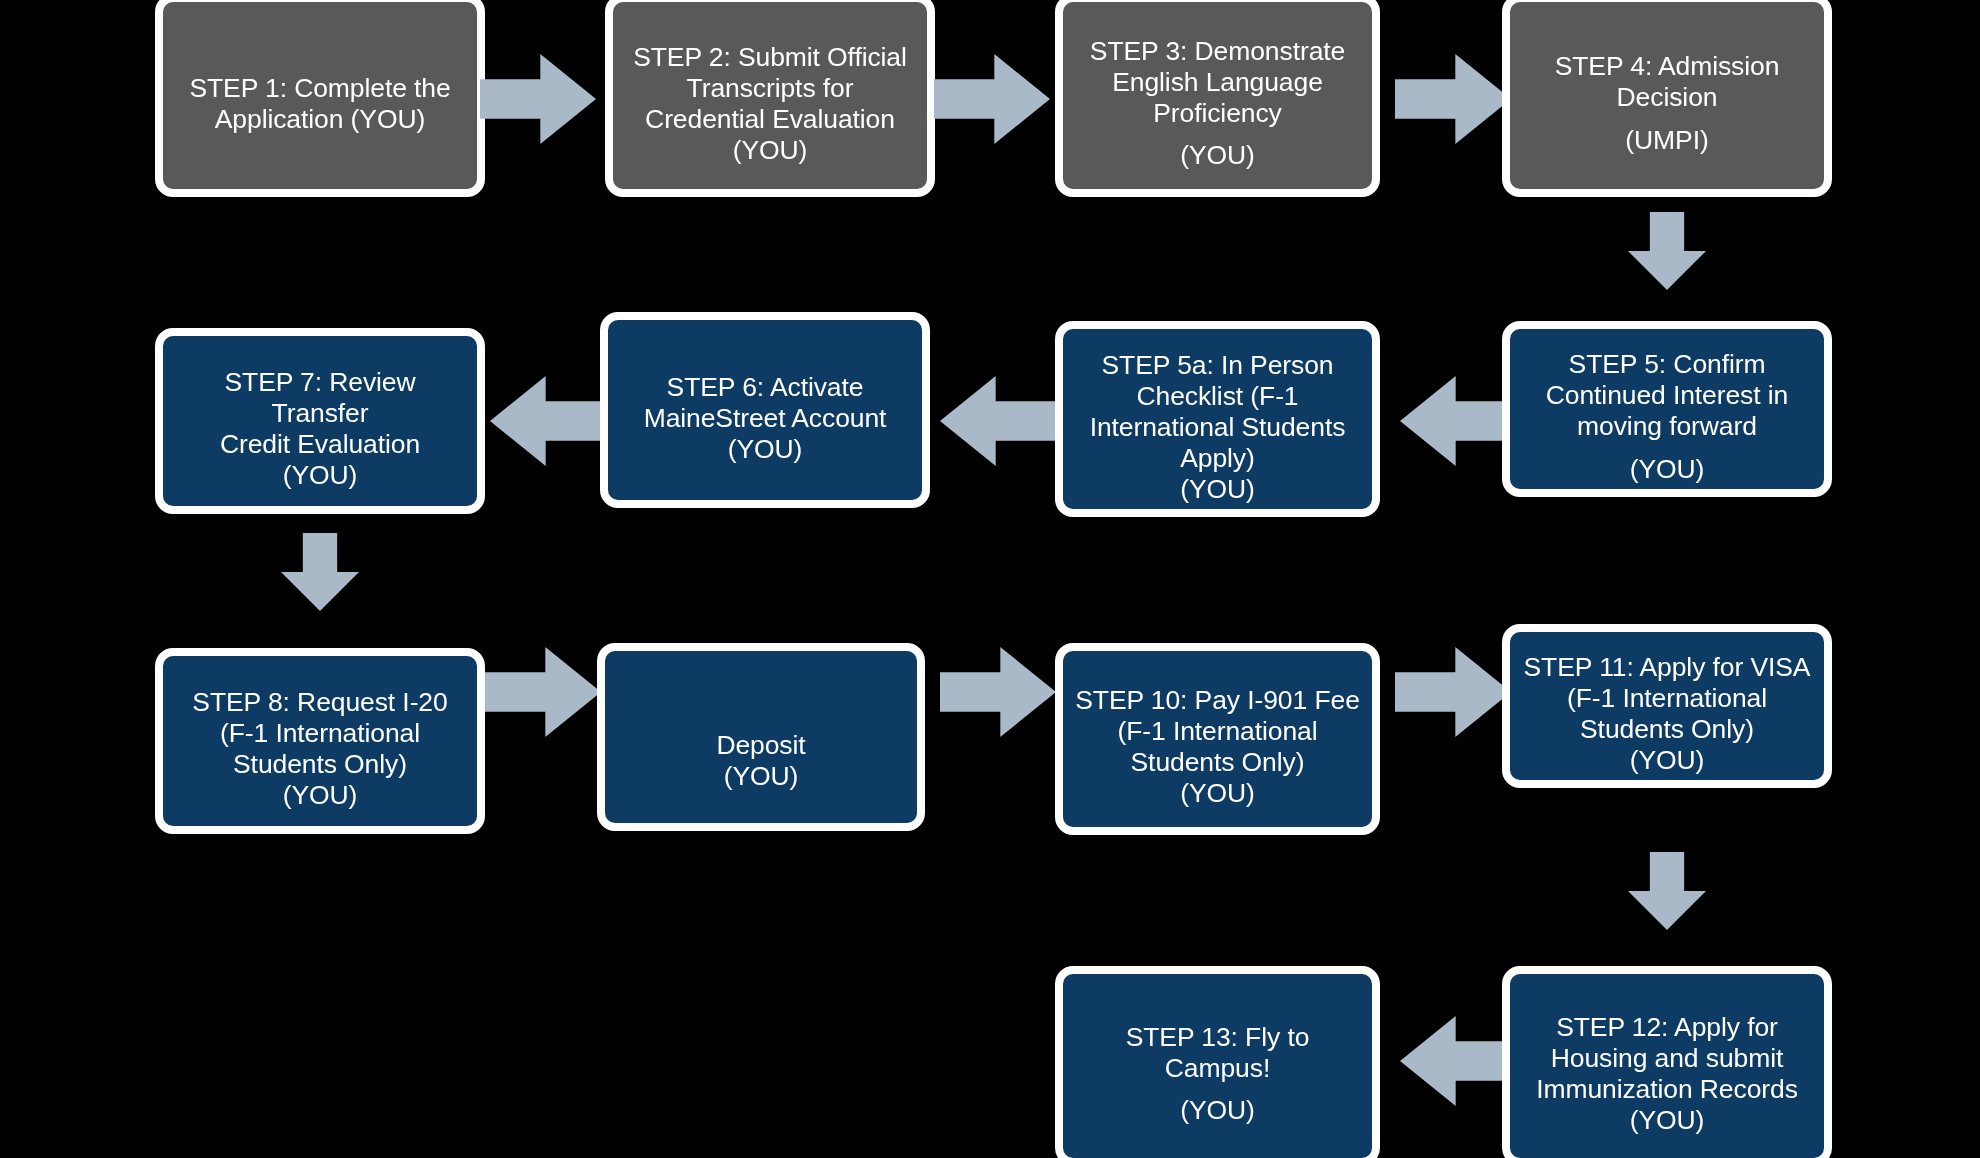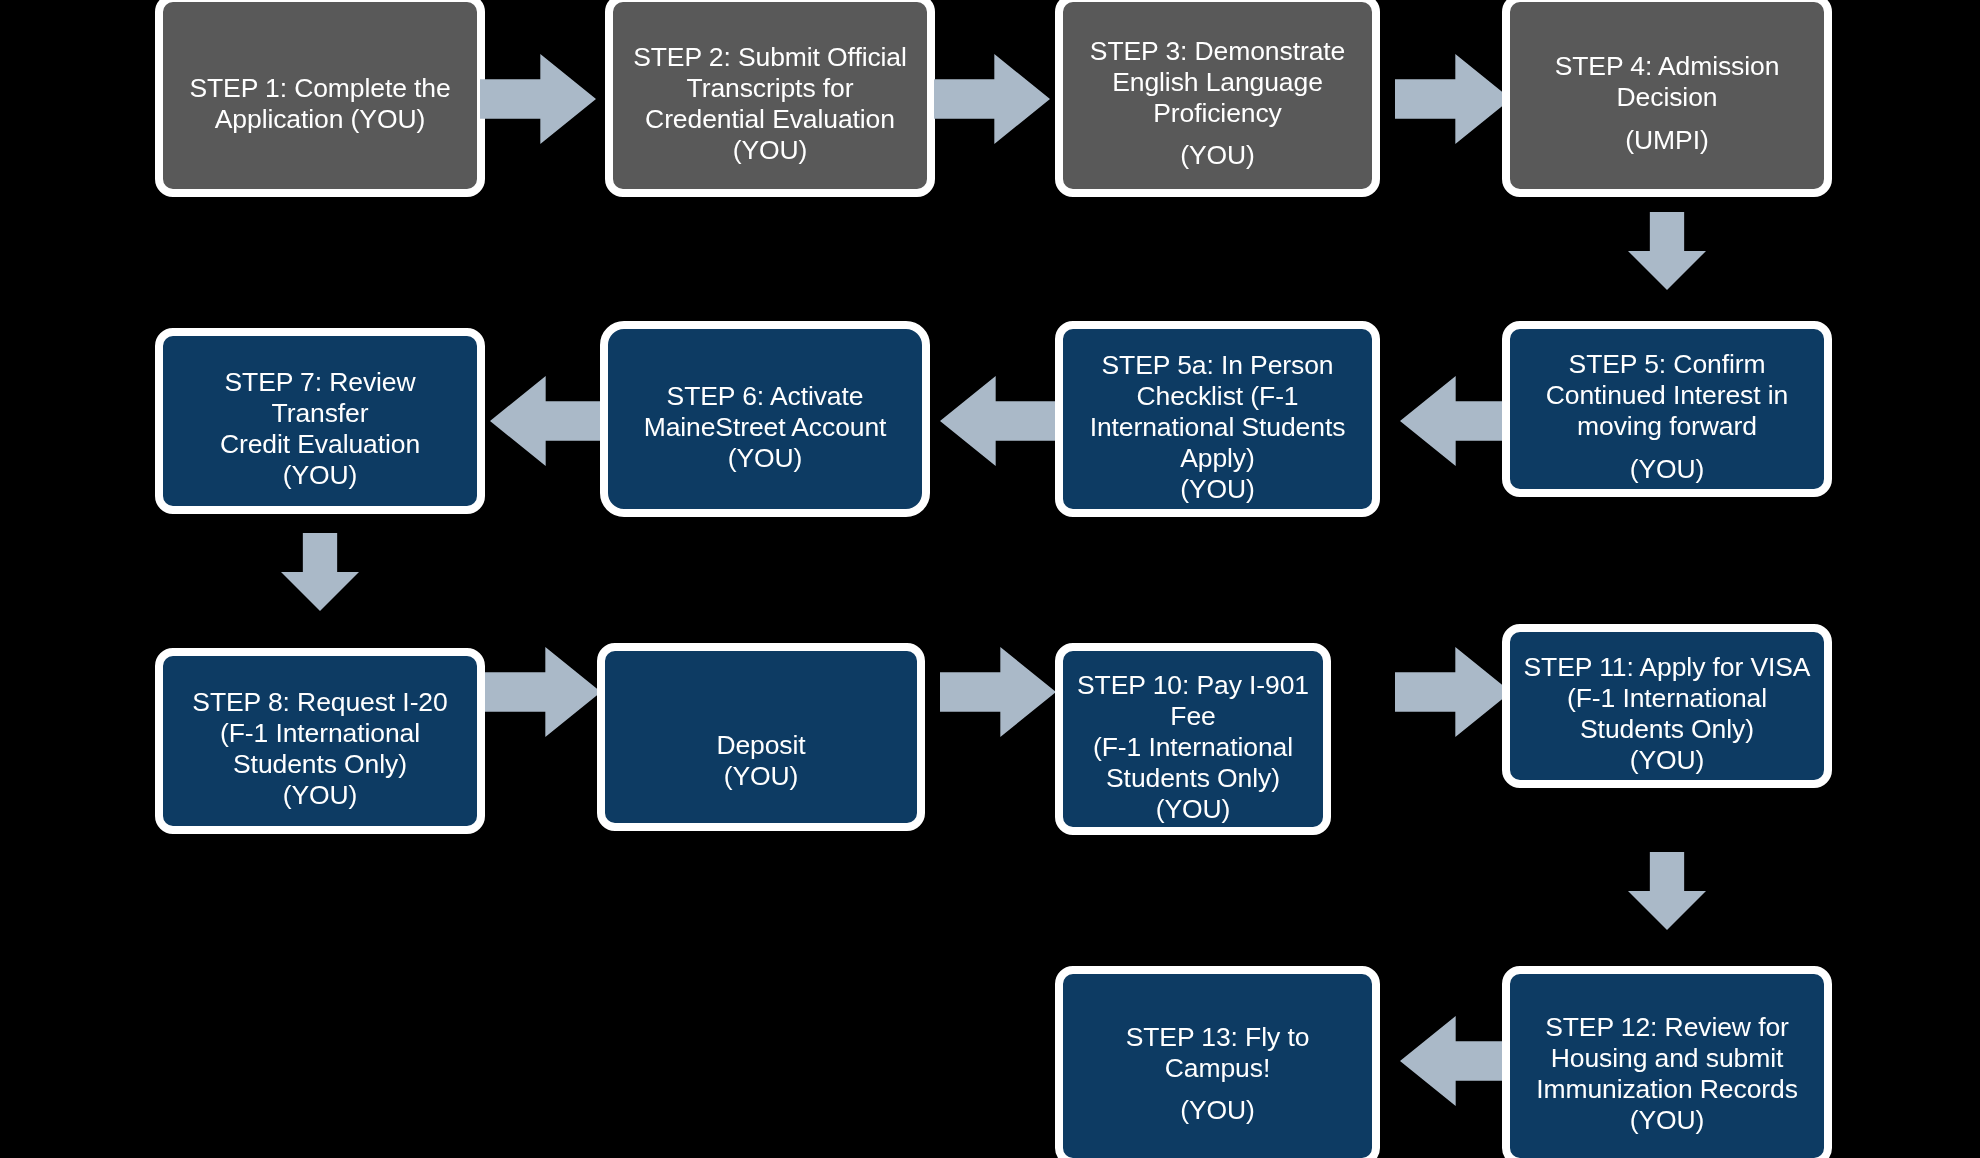--- a/index.html
+++ b/index.html
@@ -89,21 +89,21 @@
   </div>
 
   <div class="arrow down" style="left:1628px; top:212px; width:78px; height:78px;"></div>
 
   <div class="node navy" style="left:155px; top:328px; width:330px; height:186px;">
     <span class="txt"><span>STEP 7: Review Transfer</span><br><span>Credit Evaluation</span><br><span>(YOU)</span></span>
   </div>
 
   <div class="arrow left" style="left:490px; top:376px; width:116px; height:90px;"></div>
 
-  <div class="node navy" style="left:600px; top:321px; width:330px; height:196px;border-radius:24px;">
+  <div class="node navy" style="left:600px; top:312px; width:330px; height:196px;">
     <span class="txt"><span>STEP 6: Activate</span><br><span>MaineStreet Account</span><br><span>(YOU)</span></span>
   </div>
 
   <div class="arrow left" style="left:940px; top:376px; width:116px; height:90px;"></div>
 
   <div class="node navy" style="left:1055px; top:321px; width:325px; height:196px;">
     <span class="txt"><span>STEP 5a: In Person</span><br><span>Checklist (F-1</span><br><span>International Students</span><br><span>Apply)</span><br><span>(YOU)</span></span>
   </div>
 
   <div class="arrow left" style="left:1400px; top:376px; width:116px; height:90px;"></div>
@@ -119,35 +119,35 @@
   </div>
 
   <div class="arrow right" style="left:485px; top:647px; width:116px; height:90px;"></div>
 
   <div class="node navy" style="left:597px; top:643px; width:328px; height:188px;">
     <span class="txt"><br><span>Deposit</span><br><span>(YOU)</span></span>
   </div>
 
   <div class="arrow right" style="left:940px; top:647px; width:116px; height:90px;"></div>
 
-  <div class="node navy" style="left:1055px; top:643px; width:276px; height:192px;">
+  <div class="node navy" style="left:1055px; top:643px; width:325px; height:192px;">
     <span class="txt"><span>STEP 10: Pay I-901 Fee</span><br><span>(F-1 International</span><br><span>Students Only)</span><br><span>(YOU)</span></span>
   </div>
 
   <div class="arrow right" style="left:1395px; top:647px; width:116px; height:90px;"></div>
 
   <div class="node navy" style="left:1502px; top:624px; width:330px; height:164px;">
     <span class="txt"><span>STEP 11: Apply for VISA</span><br><span>(F-1 International</span><br><span>Students Only)</span><br><span>(YOU)</span></span>
   </div>
 
   <div class="arrow down" style="left:1628px; top:852px; width:78px; height:78px;"></div>
 
   <div class="node navy" style="left:1055px; top:966px; width:325px; height:200px;">
     <span class="txt"><span>STEP 13: Fly to Campus!</span><span class="gap"></span><span>(YOU)</span></span>
   </div>
 
   <div class="arrow left" style="left:1400px; top:1016px; width:116px; height:90px;"></div>
 
   <div class="node navy" style="left:1502px; top:966px; width:330px; height:200px;">
-    <span class="txt"><span>STEP 12: Review for</span><br><span>Housing and submit</span><br><span>Immunization Records</span><br><span>(YOU)</span></span>
+    <span class="txt"><span>STEP 12: Apply for</span><br><span>Housing and submit</span><br><span>Immunization Records</span><br><span>(YOU)</span></span>
   </div>
 
 </div>
 
 </body></html>

